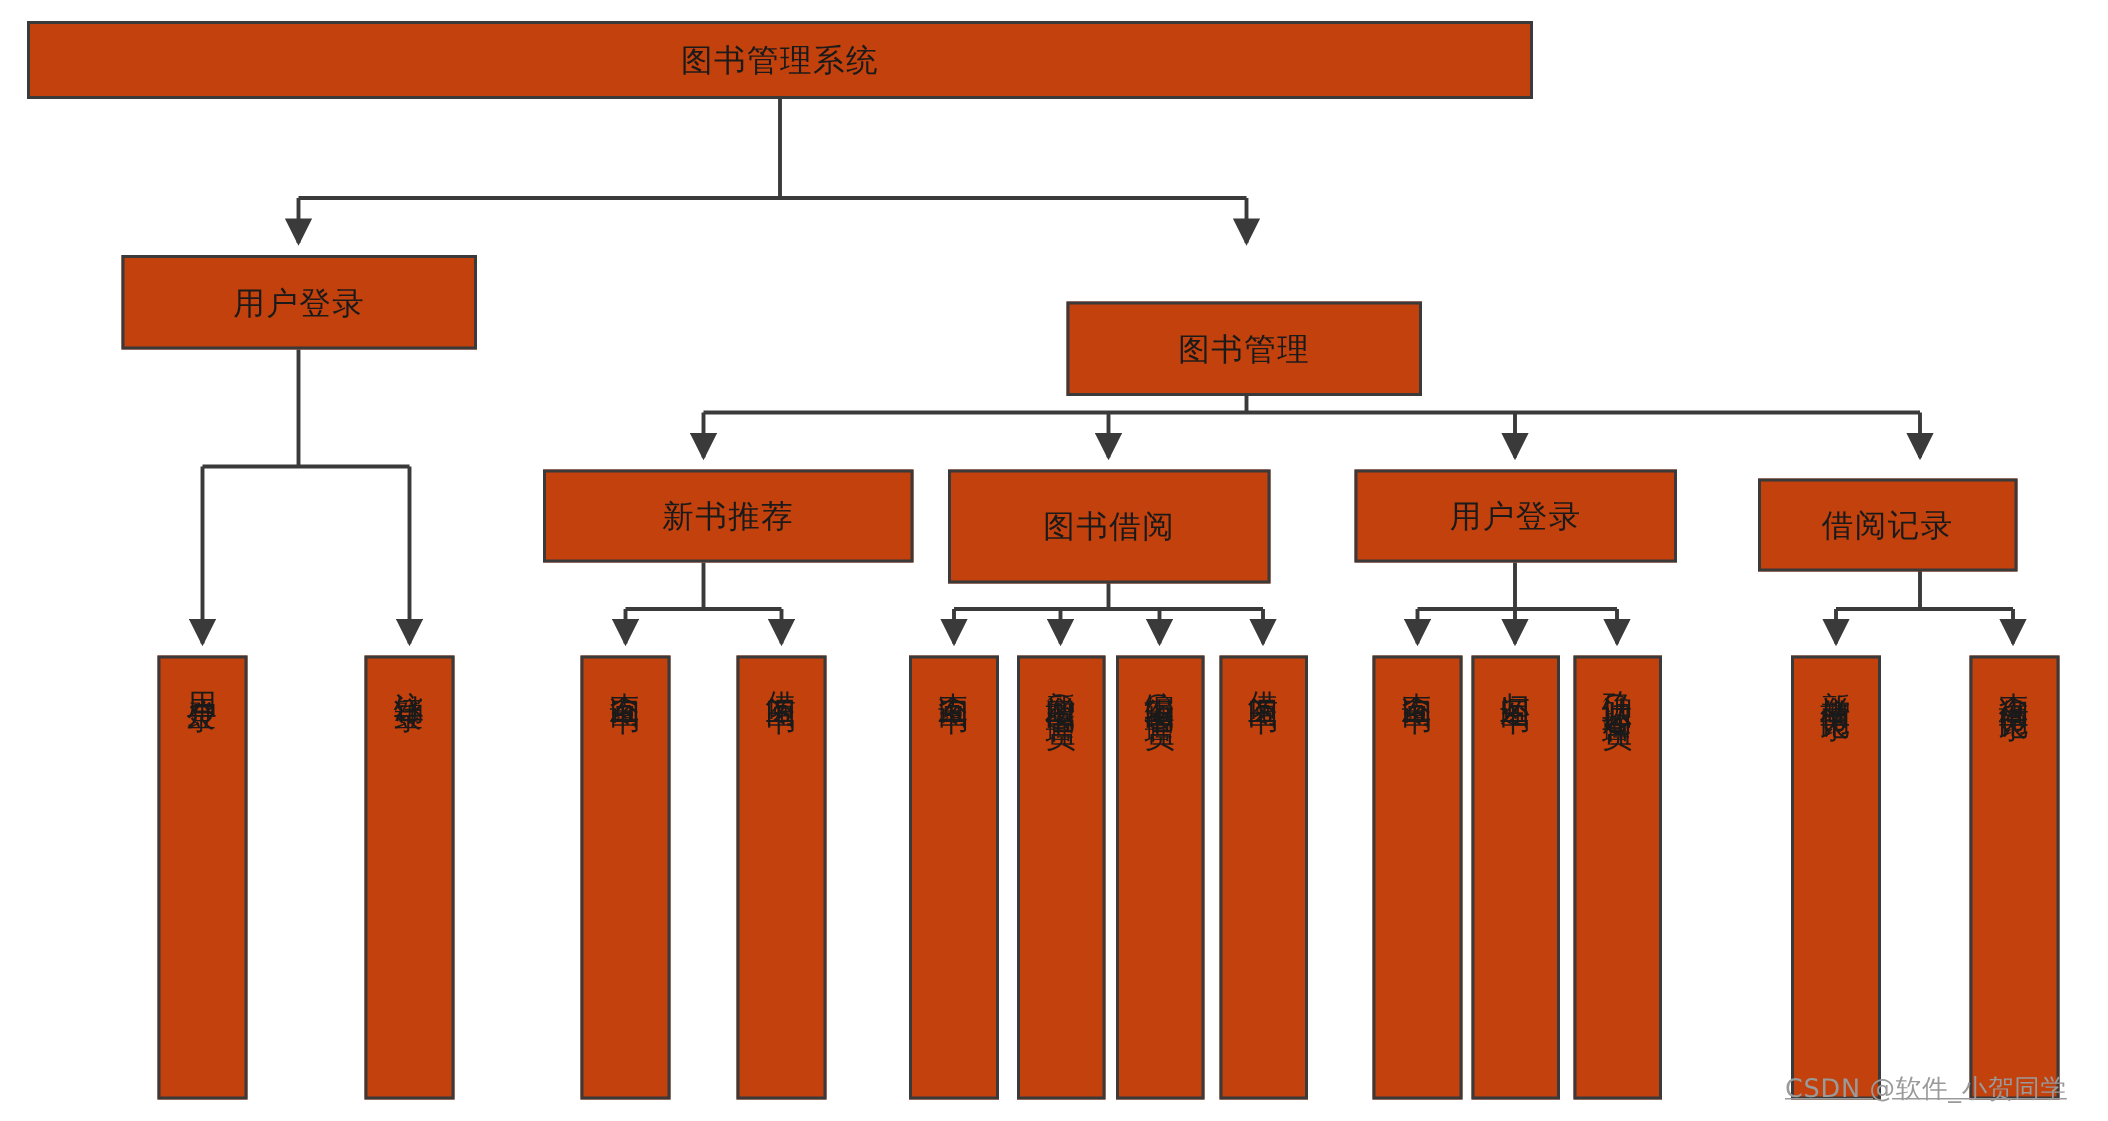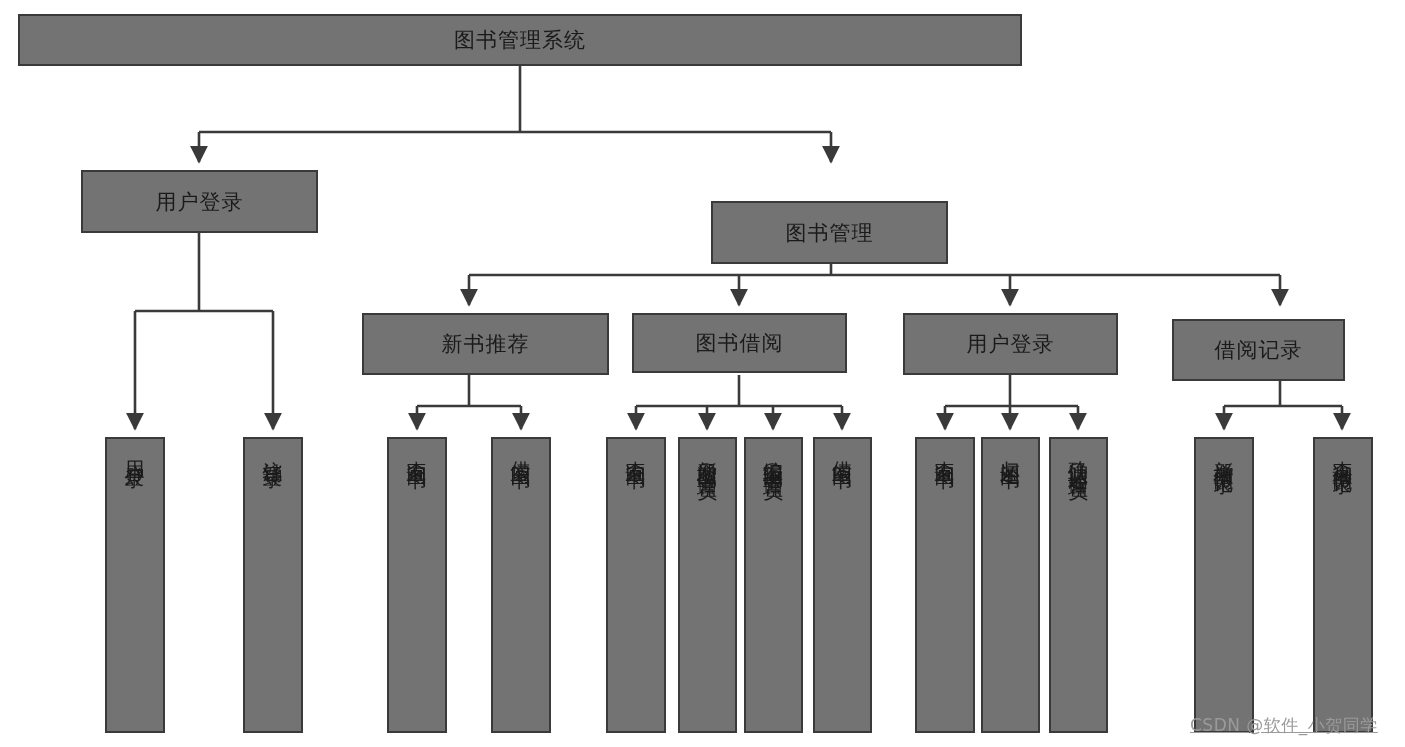--- a/index.html
+++ b/index.html
@@ -22,21 +22,21 @@
     position: absolute;
     left: 0;
     top: 0;
     width: 1405px;
     height: 747px;
     pointer-events: none;
   }
   .node {
     position: absolute;
     box-sizing: border-box;
-    background: #737373;
+    background: #c2410c;
     border: 2px solid #3a3a3a;
     display: flex;
     align-items: center;
     justify-content: center;
     color: #1a1a1a;
   }
   .node.horiz {
     font-size: 21px;
     letter-spacing: 1px;
   }
@@ -128,21 +128,21 @@
   </div>
 
   <div class="node horiz" style="left:711px; top:170px; width:237px; height:63px;margin-top:31px;">
     <span>图书管理</span>
   </div>
 
   <div class="node horiz" style="left:362px; top:313px; width:247px; height:62px;">
     <span>新书推荐</span>
   </div>
 
-  <div class="node horiz" style="left:632px; top:313px; width:215px; height:60px;">
+  <div class="node horiz" style="left:632px; top:313px; width:215px; height:76px;">
     <span>图书借阅</span>
   </div>
 
   <div class="node horiz" style="left:903px; top:313px; width:215px; height:62px;">
     <span>用户登录</span>
   </div>
 
   <div class="node horiz" style="left:1172px; top:319px; width:173px; height:62px;">
     <span>借阅记录</span>
   </div>

